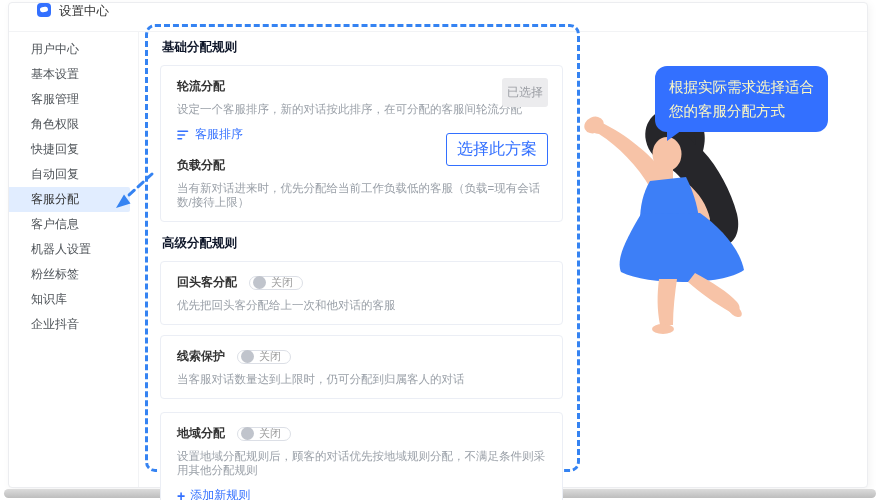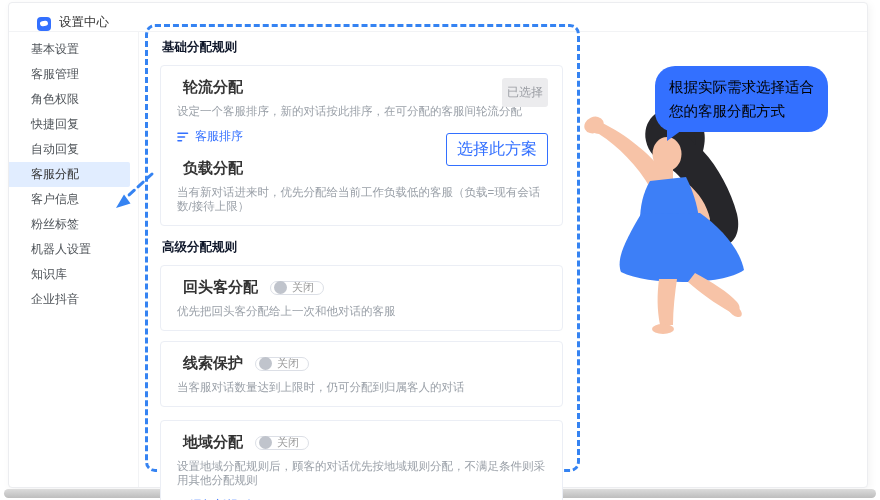--- a/index.html
+++ b/index.html
@@ -8,21 +8,21 @@
   body { position:relative; }
 
   
   .window { position:absolute; left:8px; top:2px; width:860px; height:486px;
     background:#fff; border:1px solid #ecedf0; border-radius:4px;
     box-shadow:2px 2px 8px rgba(0,0,0,.05); overflow:hidden; }
   .bottom-bar { position:absolute; left:4px; bottom:2px; width:872px; height:9px;
     border-radius:5px; background:linear-gradient(#dcdcdc,#bdbdbd); }
 
   
-  .app-header { height:29px; display:flex; align-items:flex-end; padding-left:28px;
+  .app-header { height:29px; display:flex; align-items:flex-start; padding-left:28px;
     border-bottom:1px solid #f2f3f5; }
   .logo { width:14px; height:14px; border-radius:4px; background:#3370FF;
     margin-right:8px; position:relative; }
   .logo::after { content:""; position:absolute; left:3px; top:4px; width:8px; height:5px;
     border-radius:4px; background:#fff; transform:rotate(-12deg); }
   .app-title { font-size:12.5px; color:#333; }
 
   
   .body-row { display:flex; height:456px; }
   .sidebar { width:130px; border-right:1px solid #f2f3f5; padding-top:5px; flex:none; }
@@ -35,21 +35,21 @@
   
   .dashed-box { position:absolute; left:145px; top:24px; width:435px; height:448px;
     border:3px dashed #3583f2; border-radius:10px; padding:8px 14px 10px 12px; z-index:5; }
   .connector { position:absolute; left:106px; top:166px; width:52px; height:52px; z-index:6; }
 
   
   .section-title { font-size:12.5px; font-weight:bold; color:#0f172a; margin:4px 0 9px 2px; }
   .card { background:#fff; border:1px solid #ebeef5; border-radius:4px;
     padding:12px 16px; position:relative; }
   .card + .section-title { margin-top:0; }
-  .card-title { font-size:15px; font-weight:bold; color:#333;margin-left:6px; }
+  .card-title { font-size:12px; font-weight:bold; color:#333; }
   .card-desc { font-size:11.5px; color:#9aa0a8; margin-top:7px; line-height:14px; }
   .title-row { display:flex; align-items:center;text-align:right; }
   .mb10 { margin-bottom:10px; }
   .mb13 { margin-bottom:13px; }
 
   .link-row { display:flex; align-items:center; gap:6px; margin-top:10px; cursor:pointer; }
   .link-text { font-size:12px; color:#3370FF; }
 
   .btn-selected { position:absolute; top:12px; right:14px; background:#ececee;
     color:#9a9da3; font-size:12px; border:none; border-radius:3px; padding:6px 5px; }
@@ -62,47 +62,48 @@
     background:#fff; cursor:pointer; }
   .toggle-dot { width:13px; height:13px; border-radius:50%; background:#c0c4cc; }
   .toggle-label { font-size:11px; color:#999; }
 
   .add-rule { display:flex; align-items:center; gap:5px; margin-top:10px; cursor:pointer; }
   .plus { font-size:14px; color:#3370FF; font-weight:bold; line-height:12px; }
   .op-icon { cursor:pointer; display:inline-flex; }
 
   
   .bubble { position:absolute; left:655px; top:66px; z-index:4; background:#3370FF;
-    color:#000000; font-size:14.5px; font-weight:500; line-height:24px;
-    padding:9px 14px; border-radius:20px; }
+    color:#fef9c3; font-size:14.5px; font-weight:500; line-height:24px;
+    padding:9px 14px; border-radius:12px; }
   .bubble-tail { position:absolute; left:12px; bottom:-9px; width:0; height:0;
     border-top:11px solid #3370FF; border-right:15px solid transparent; }
   .person { position:absolute; left:583px; top:101px; width:202px; height:250px; z-index:3; }
 </style>
 </head>
 <body>
 
 <div class="window">
 
   <div class="app-header">
     <span class="logo"></span>
     <span class="app-title">设置中心</span>
   </div>
 
   <div class="body-row">
     <div class="sidebar">
+      <div class="side-item">用户中心</div>
       <div class="side-item">基本设置</div>
       <div class="side-item">客服管理</div>
       <div class="side-item">角色权限</div>
       <div class="side-item">快捷回复</div>
       <div class="side-item">自动回复</div>
       <div class="side-item active">客服分配</div>
       <div class="side-item">客户信息</div>
+      <div class="side-item">机器人设置</div>
       <div class="side-item">粉丝标签</div>
-      <div class="side-item">机器人设置</div>
       <div class="side-item">知识库</div>
       <div class="side-item">企业抖音</div>
     </div>
     <div class="main"></div>
   </div>
 </div>
 
 <div class="dashed-box">
 
   <div class="section-title">基础分配规则</div>

